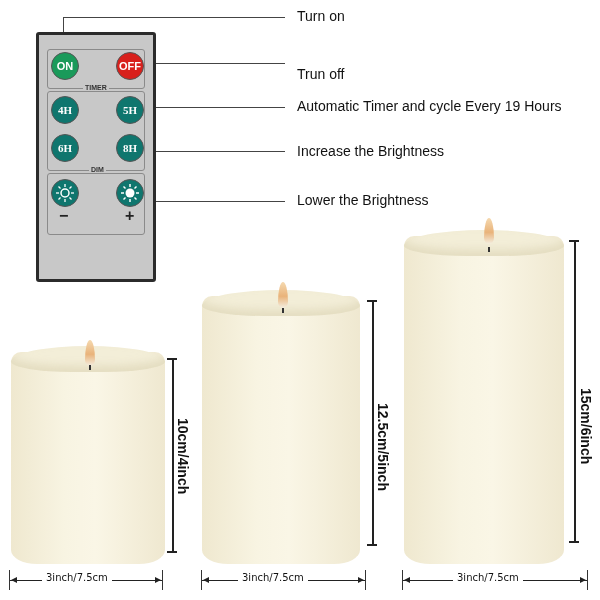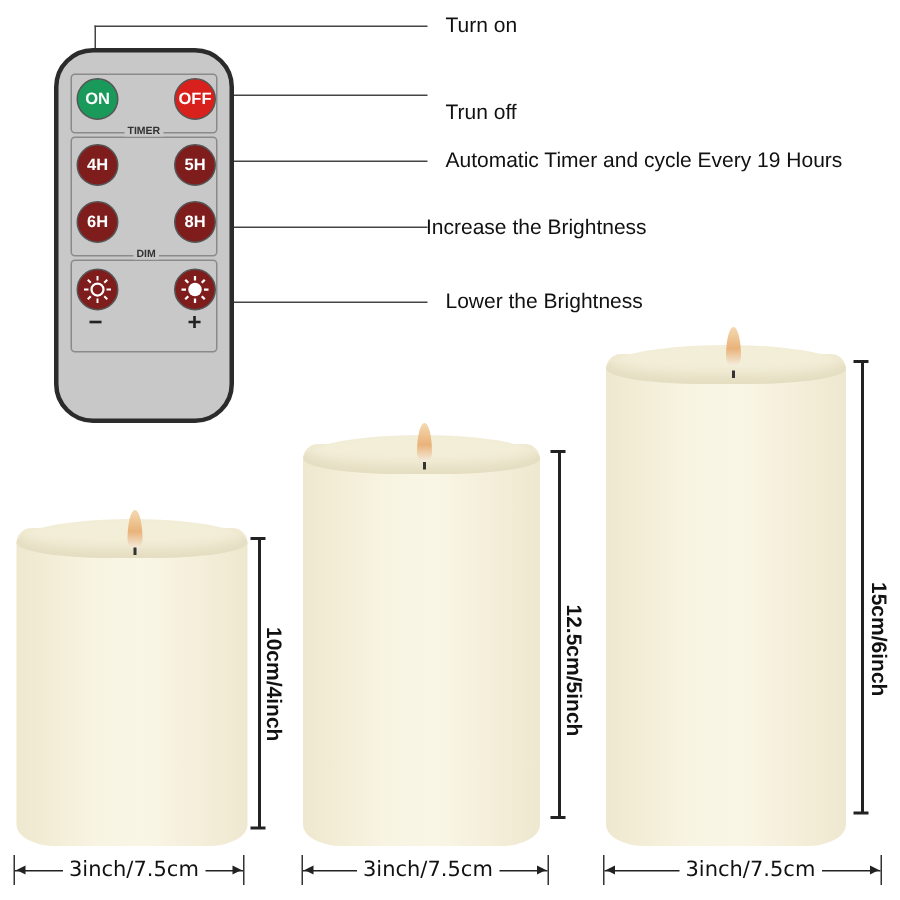--- a/index.html
+++ b/index.html
@@ -1,23 +1,23 @@
 <!DOCTYPE html>
 <html><head>
   <meta charset="utf-8">
   <style>
     html, body { margin: 0; padding: 0; }
     body { width: 600px; height: 600px; background: #ffffff; position: relative; overflow: hidden; font-family: "Liberation Sans", sans-serif; }
     .abs { position: absolute; }
 
     
-    .remote { left: 36px; top: 32px; width: 120px; height: 250px; background: #c8c8c8; border: 3px solid #2b2b2b; border-radius: 26px; box-sizing: border-box; }
+    .remote { left: 36px; top: 32px; width: 120px; height: 250px; background: #c8c8c8; border: 3px solid #2b2b2b; border-radius: 3px; box-sizing: border-box; }
     .panel { position: absolute; border: 1px solid #8a8a8a; border-radius: 3px; box-sizing: border-box; }
     .rbtn { position: absolute; width: 28px; height: 28px; border-radius: 50%; color: #fff; font-weight: bold; font-size: 11px; display: flex; align-items: center; justify-content: center; box-sizing: border-box; border: 1px solid #555; }
-    .rbtn.dark { background: #7f1d1d; }
+    .rbtn.dark { background: #0f766e; font-family: Liberation Serif, serif; }
     .rbtn.on { background: #1a9a5a; }
     .rbtn.off { background: #d8201c; text-align: center; }
     .panel-label { position: absolute; font-size: 7px; font-weight: bold; color: #333; background: #c8c8c8; padding: 0 2px; }
     .sign { position: absolute; font-size: 16px; color: #222; font-weight: bold; }
 
     
     .line-h { position: absolute; height: 1px; background: #444; }
     .line-v { position: absolute; width: 1px; background: #444; }
 
     
@@ -28,21 +28,21 @@
     .candle-top { position: absolute; left: 0; right: 0; top: -6px; height: 26px; background: #f3eed8; border-radius: 50% 50% 40% 40% / 60% 60% 40% 40%; box-shadow: inset 0 -6px 8px rgba(200,190,150,0.35); }
     .flame { position: absolute; width: 10px; height: 26px; background: linear-gradient(180deg, #f5d9b0 0%, #e9b37a 55%, #f4eee0 100%); border-radius: 50% 50% 45% 45% / 75% 75% 25% 25%; }
     .wick { position: absolute; width: 2px; height: 5px; background: #333; }
 
     
     .dim-v { position: absolute; width: 2px; background: #222; }
     .dim-cap { position: absolute; width: 10px; height: 2px; background: #222; }
     .dim-text-v { position: absolute; font-weight: bold; font-size: 14px; color: #111; writing-mode: vertical-rl; white-space: nowrap; }
     .dim-h { position: absolute; height: 1px; background: #222; }
     .dim-tick { position: absolute; width: 1px; height: 20px; background: #333; }
-    .dim-text-h { position: absolute; font-family: "DejaVu Sans", sans-serif; font-size: 14px; color: #111; background: #fff; padding: 0 4px; white-space: nowrap; }
+    .dim-text-h { position: absolute; font-family: "DejaVu Sans", sans-serif; font-size: 10px; color: #111; background: #fff; padding: 0 4px; white-space: nowrap; }
     .arrow-l, .arrow-r { position: absolute; width: 0; height: 0; border-top: 3px solid transparent; border-bottom: 3px solid transparent; }
     .arrow-l { border-right: 6px solid #222; }
     .arrow-r { border-left: 6px solid #222; }
   </style>
 </head>
 <body>
 
 <div class="line-v" style="left:63px; top:17px; height:44px;"></div>
 <div class="line-h" style="left:63px; top:17px; width:222px;"></div>
 <div class="line-h" style="left:140px; top:63px; width:145px;"></div>
@@ -96,21 +96,21 @@
       </g>
     </svg>
   </div>
   <div class="sign" style="left:20px; top:172px;">−</div>
   <div class="sign" style="left:86px; top:172px;">+</div>
 </div>
 
 <div class="label" style="left:297px; top:8px;text-align:right;">Turn on</div>
 <div class="label" style="left:297px; top:54px;margin-top:12px;">Trun off</div>
 <div class="label" style="left:297px; top:98px;">Automatic Timer and cycle Every 19 Hours</div>
-<div class="label" style="left:284px; top:143px;">Increase the Brightness</div>
+<div class="label" style="left:297px; top:143px;">Increase the Brightness</div>
 <div class="label" style="left:297px; top:192px;">Lower the Brightness</div>
 
 <div class="candle" style="left:11px; top:352px; width:154px; height:212px;">
   <div class="candle-top"></div>
   <div class="flame" style="left:74px; top:-12px;"></div>
   <div class="wick" style="left:78px; top:13px;"></div>
 </div>
 <div class="dim-v" style="left:172px; top:358px; height:194px;"></div>
 <div class="dim-cap" style="left:167px; top:358px;"></div>
 <div class="dim-cap" style="left:167px; top:551px;"></div>

